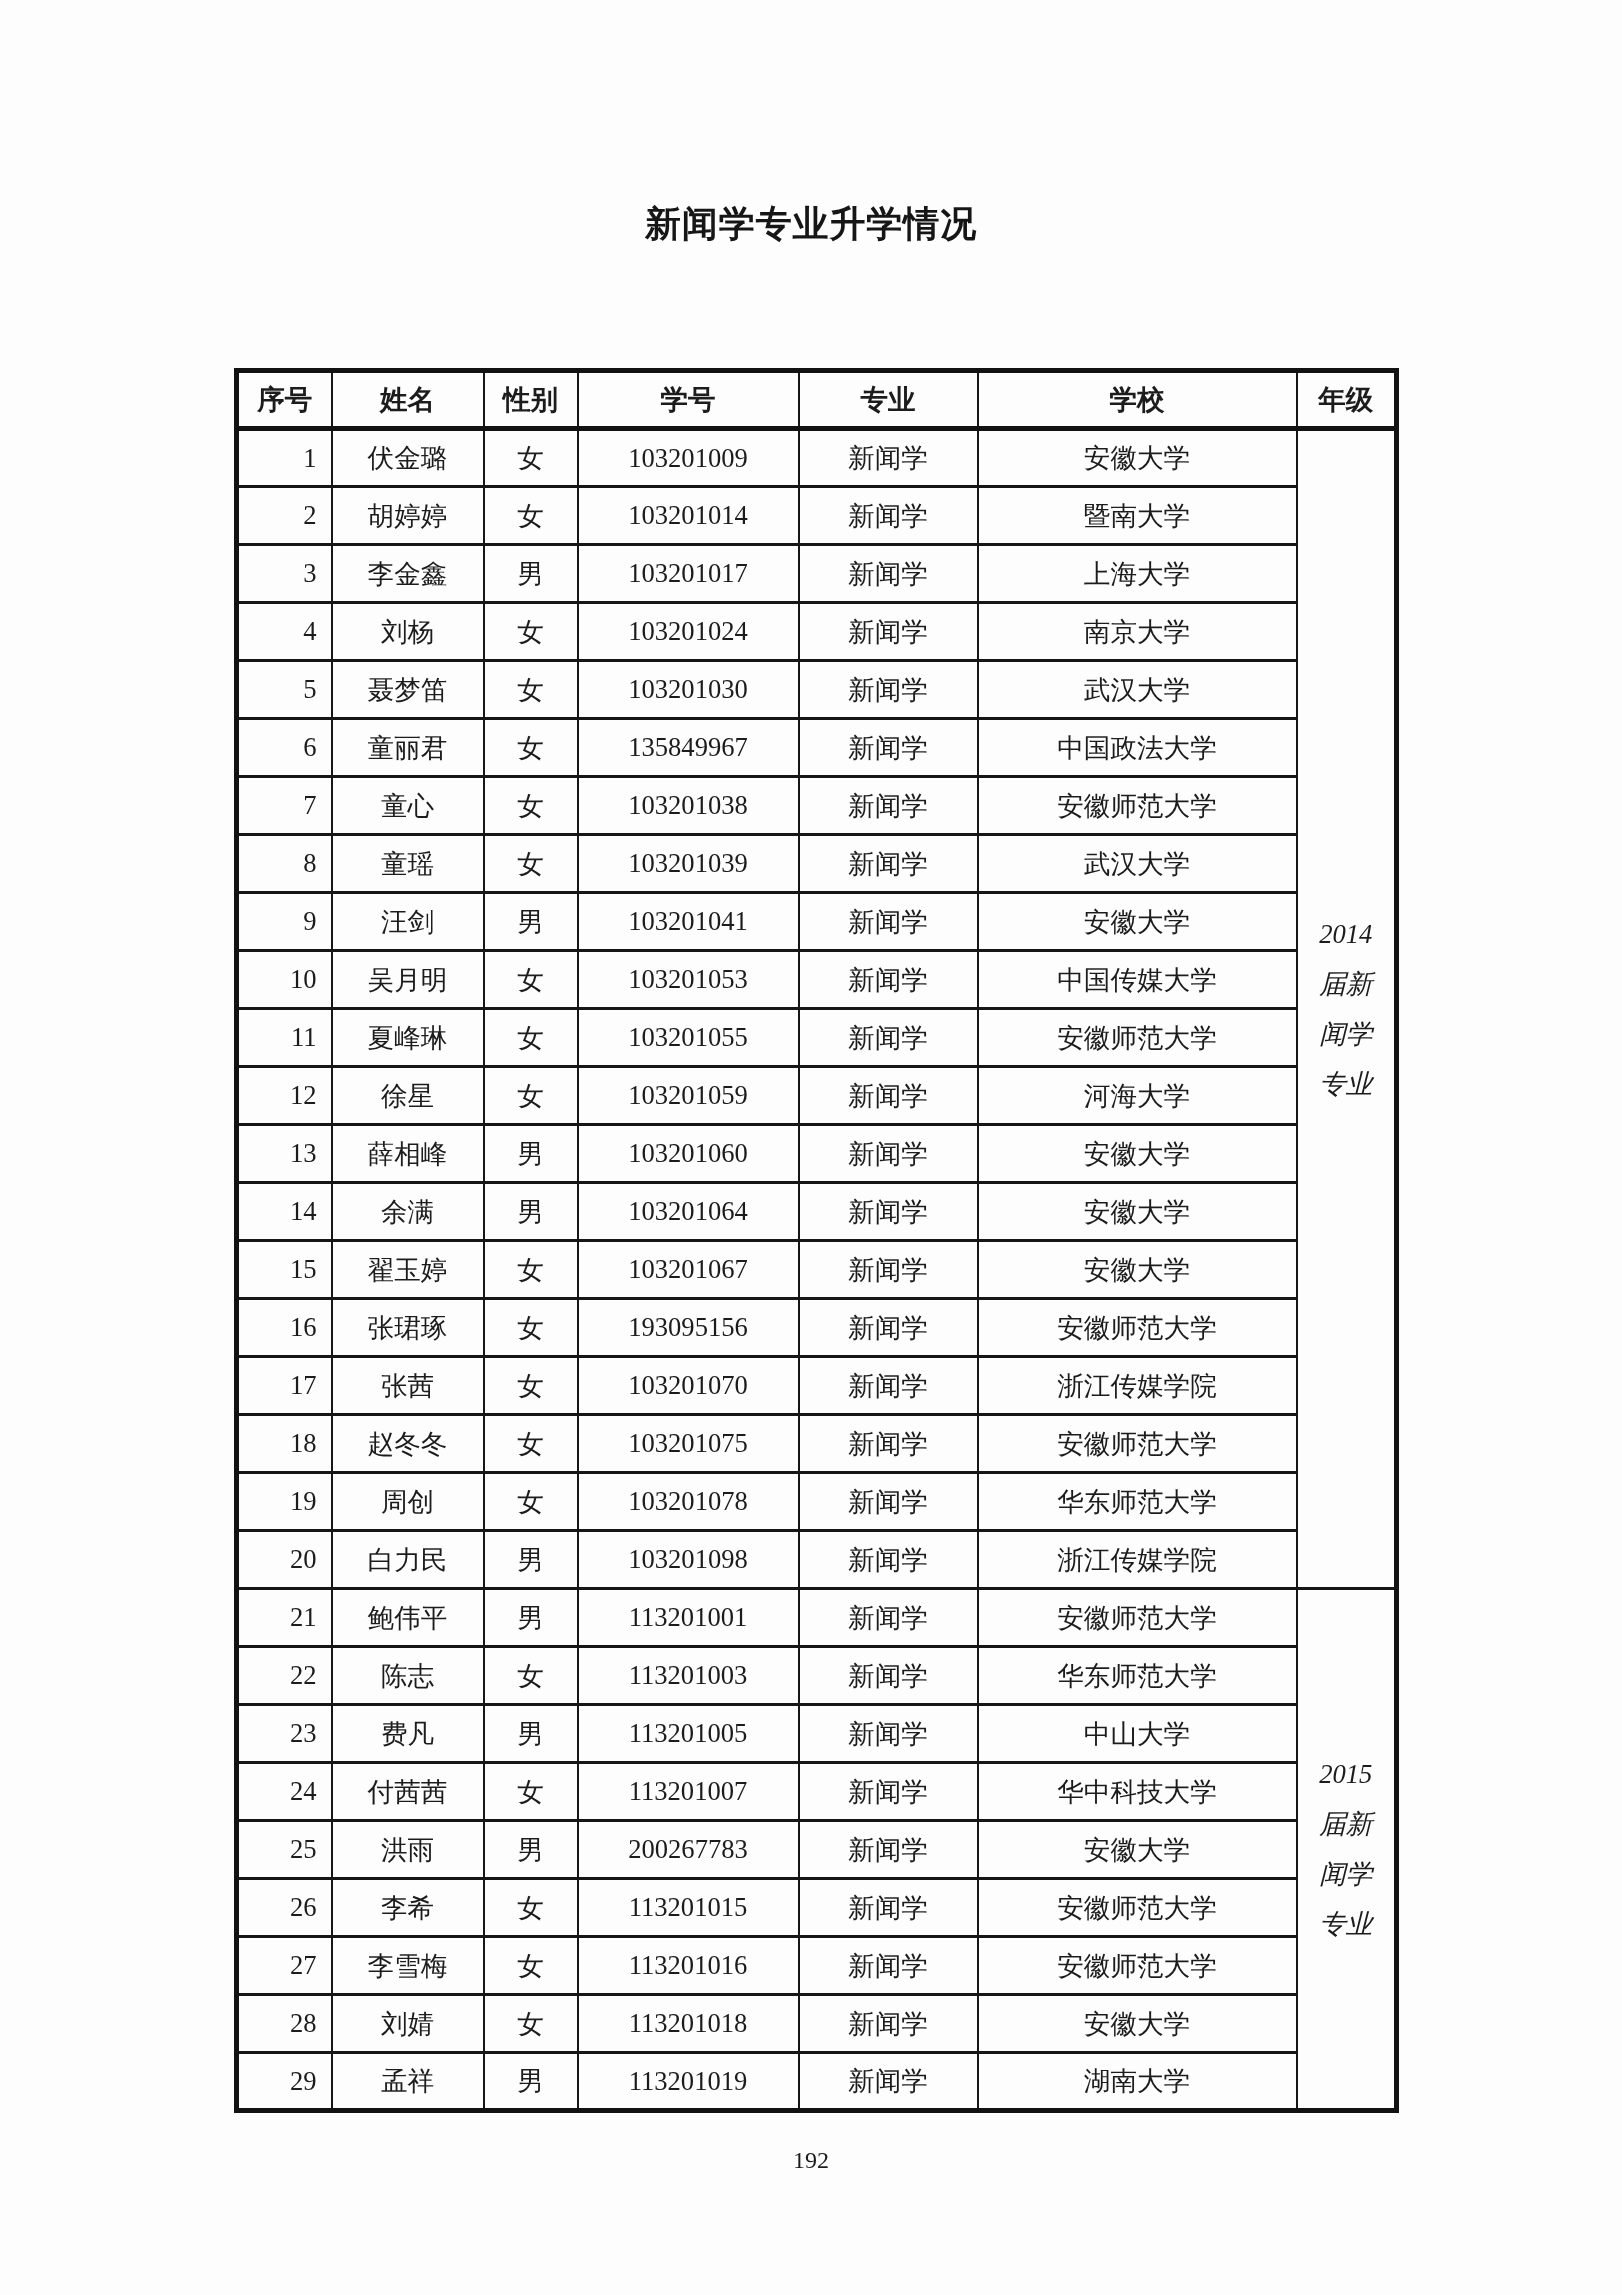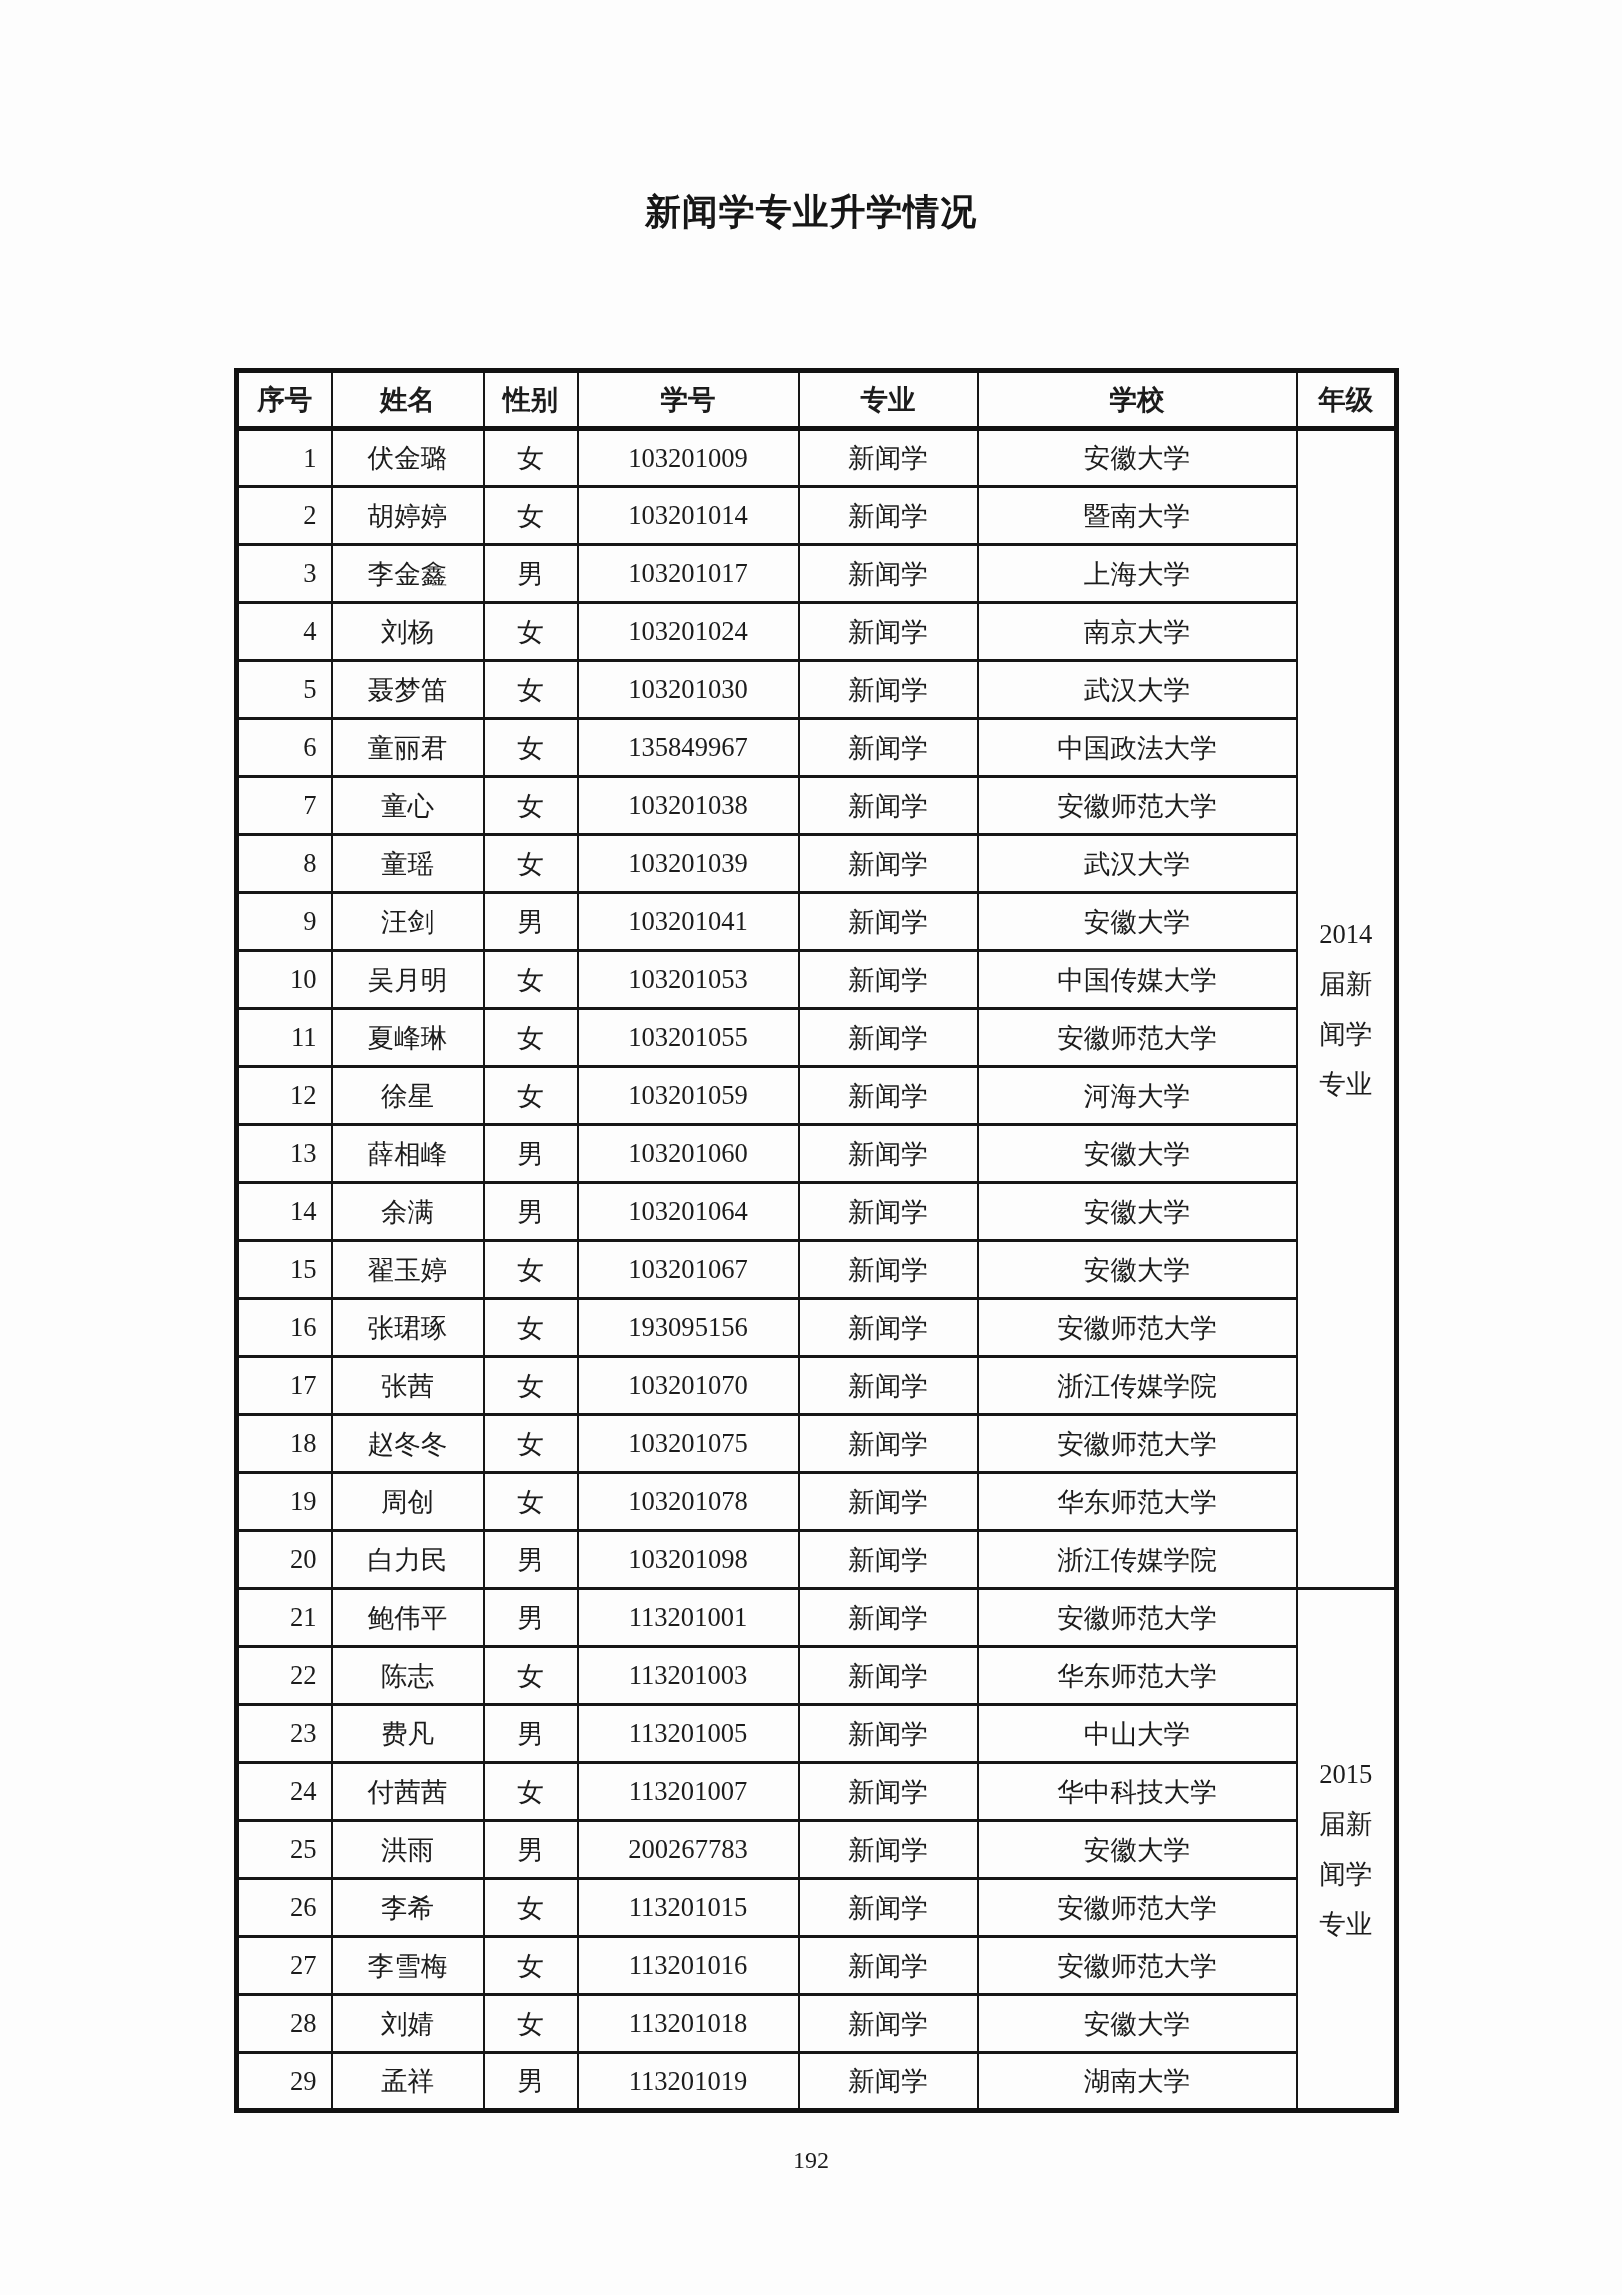--- a/index.html
+++ b/index.html
@@ -11,21 +11,21 @@
     position: relative;
     width: 1622px;
     height: 2295px;
     background: #fdfdfd;
     color: #1a1a1a;
     font-family: "Liberation Serif", "DejaVu Serif", serif;
     overflow: hidden;
   }
   .title {
     position: absolute;
-    top: 188px;
+    top: 200px;
     left: 0;
     width: 100%;
     text-align: center;
     font-size: 36px;
     font-weight: 700;
     letter-spacing: 0.9px;
     color: #161616;
   }
   table.tbl {
     position: absolute;
@@ -60,20 +60,21 @@
     text-align: right;
     padding-right: 14px;
   }
   th.c-no { text-align: center; padding-right: 0; }
   td.c-grade {
     text-align: center;
     vertical-align: middle;
     line-height: 50px;
     padding: 0 11.5px;
     word-break: normal;
+    font-style: italic;
   }
   .pageno {
     position: absolute;
     top: 2147px;
     left: 0;
     width: 100%;
     text-align: center;
     font-size: 24px;
     color: #1c1c1c;
   }

